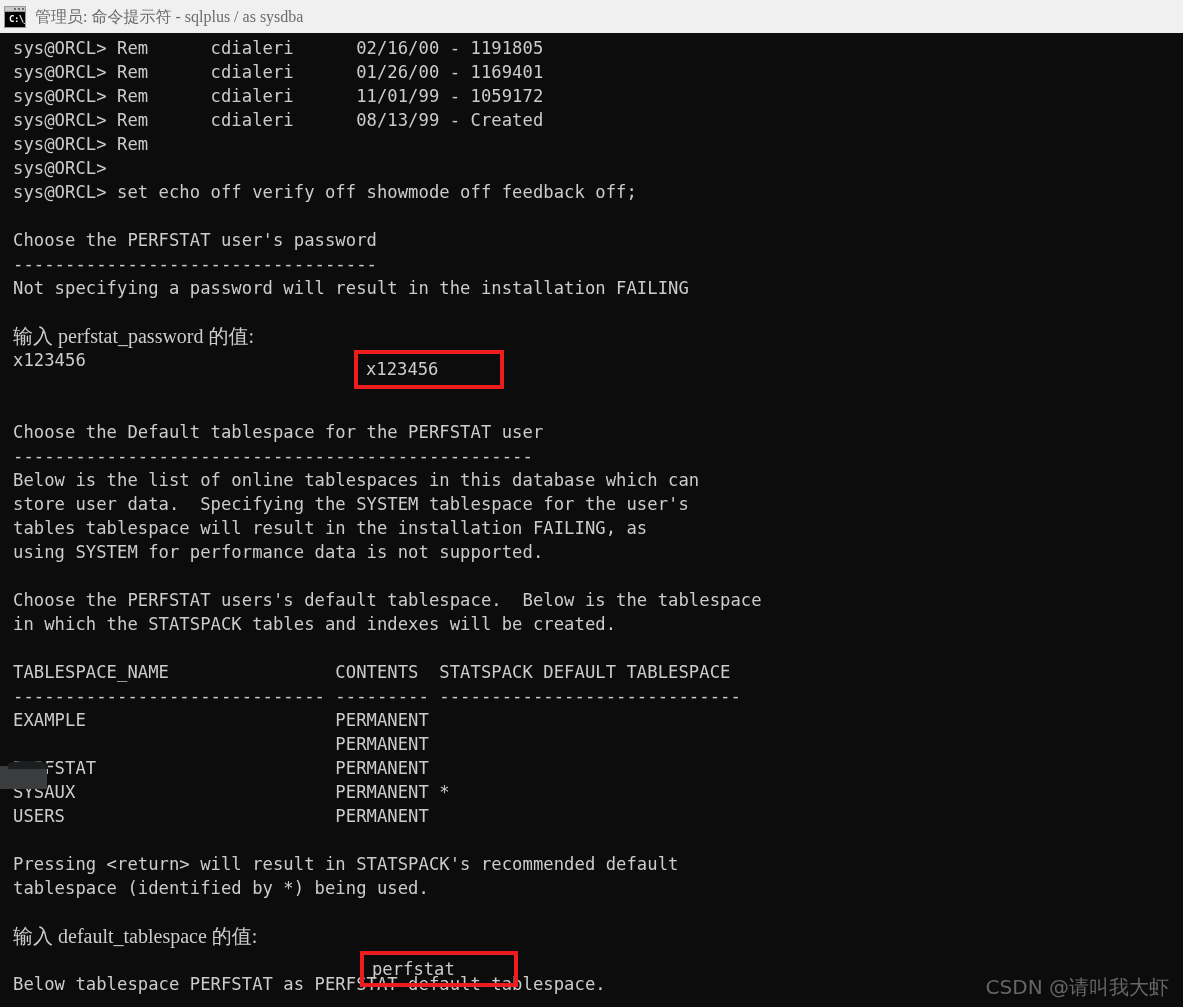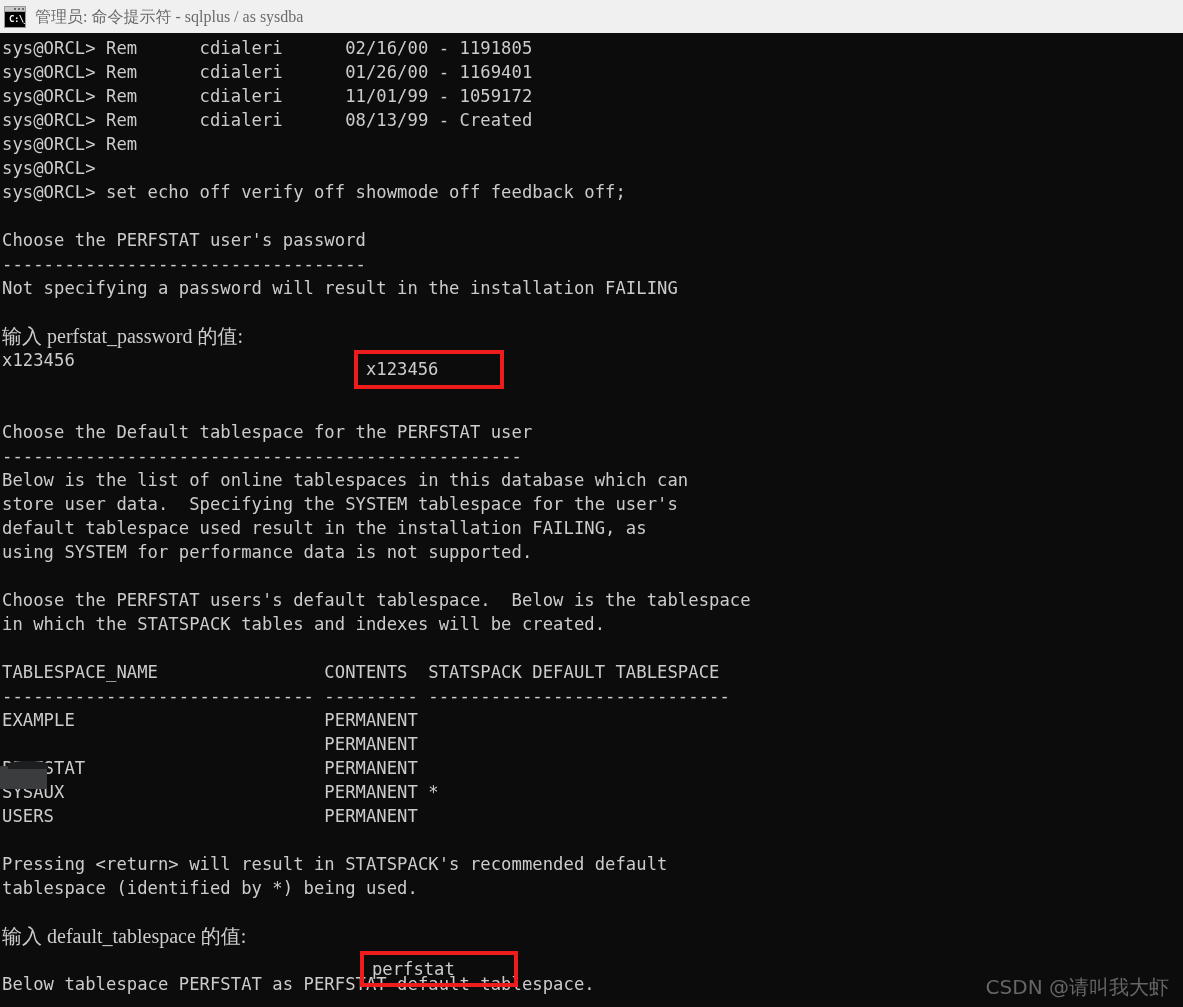--- a/index.html
+++ b/index.html
@@ -108,21 +108,21 @@
     width: 1183px;
   }
   .line {
     height: 24px;
     line-height: 24px;
     font-family: "Liberation Serif", "DejaVu Serif", serif;
     font-size: 20px;
     color: #cccccc;
     white-space: pre;
     letter-spacing: 0px;
-    padding-left: 2px;
+    padding-left: 13px;
   }
   .line.mono {
     font-family: "DejaVu Sans Mono", "Liberation Mono", monospace;
     font-size: 17.2px;
     letter-spacing: 0.05px;
     color: #cccccc;
   }
   .line.blank { color: transparent; }
 
   
@@ -210,21 +210,21 @@
         <div class="line mono">Not specifying a password will result in the installation FAILING</div>
         <div class="line blank mono">&nbsp;</div>
         <div class="line">输入 perfstat_password 的值:</div>
         <div class="line mono">x123456</div>
         <div class="line blank mono">&nbsp;</div>
         <div class="line blank mono">&nbsp;</div>
         <div class="line mono">Choose the Default tablespace for the PERFSTAT user</div>
         <div class="line mono">--------------------------------------------------</div>
         <div class="line mono">Below is the list of online tablespaces in this database which can</div>
         <div class="line mono">store user data.  Specifying the SYSTEM tablespace for the user's</div>
-        <div class="line mono">default tablespace used result in the installation FAILING, as</div>
+        <div class="line mono">tables tablespace will result in the installation FAILING, as</div>
         <div class="line mono">using SYSTEM for performance data is not supported.</div>
         <div class="line blank mono">&nbsp;</div>
         <div class="line mono">Choose the PERFSTAT users's default tablespace.  Below is the tablespace</div>
         <div class="line mono">in which the STATSPACK tables and indexes will be created.</div>
         <div class="line blank mono">&nbsp;</div>
         <div class="line mono">TABLESPACE_NAME                CONTENTS  STATSPACK DEFAULT TABLESPACE</div>
         <div class="line mono">------------------------------ --------- -----------------------------</div>
         <div class="line mono">EXAMPLE                        PERMANENT</div>
         <div class="line mono">                               PERMANENT</div>
         <div class="line mono">PERFSTAT                       PERMANENT</div>

